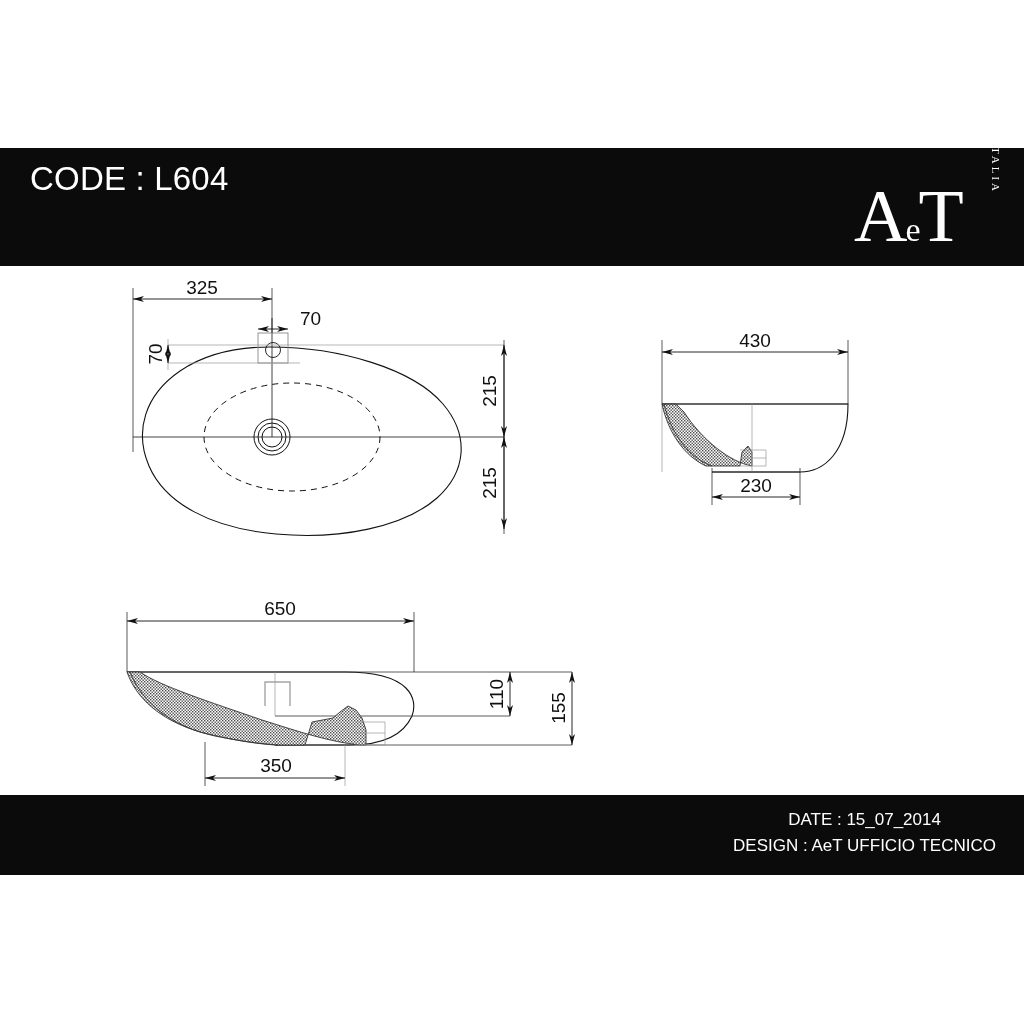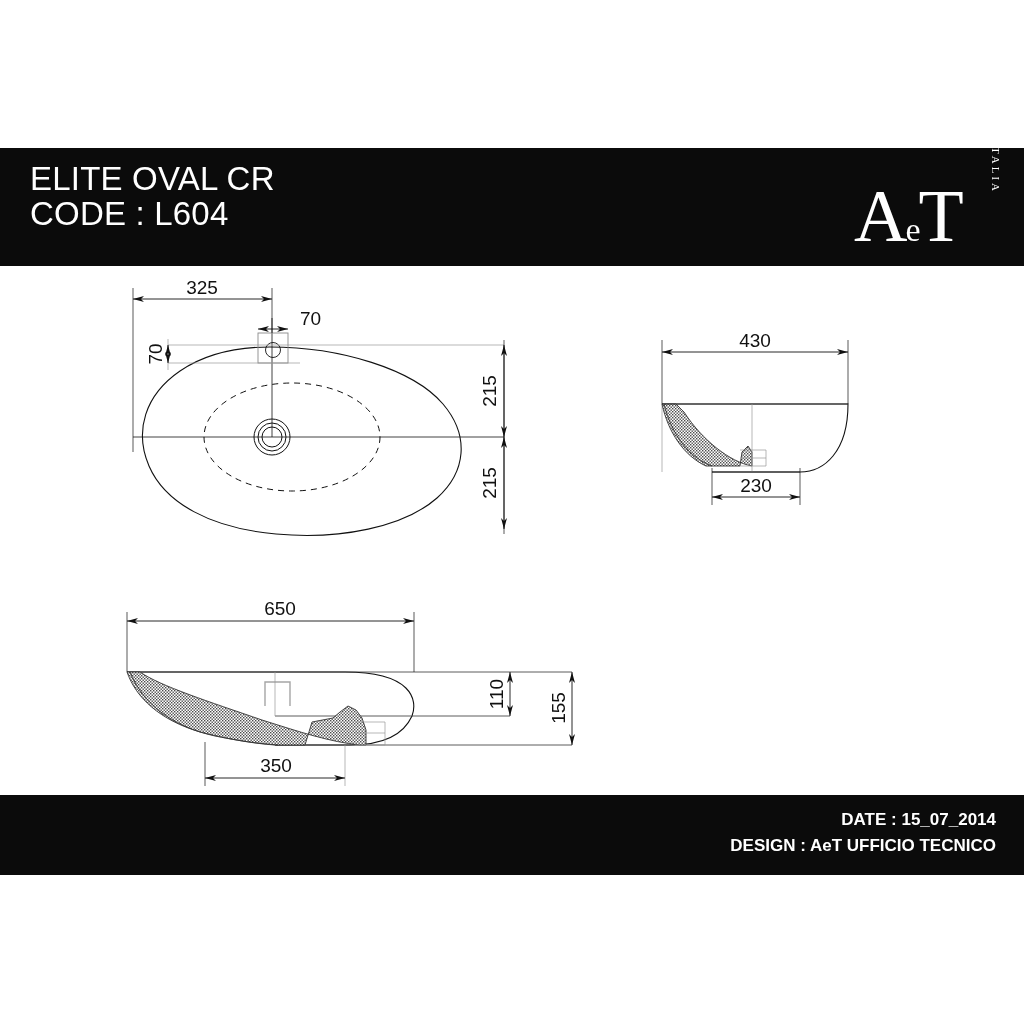--- a/index.html
+++ b/index.html
@@ -80,23 +80,22 @@
     transform: rotate(90deg);
     transform-origin: 100% 0;
     white-space: nowrap;
   }
 
   
   #footer-texts {
     position: absolute;
     right: 28px;
     top: 12px;
-    text-align: right;
+    text-align: center;
     line-height: 1.55;
-    font-weight: bold;
   }
   .footer-line {
     font-size: 17px;
     color: #ffffff;
     white-space: nowrap;
   }
 
   
   #drawing {
     position: absolute;
@@ -112,21 +111,20 @@
     fill: #111111;
   }
 </style>
 </head>
 <body>
 
 <div id="page">
 
   <div class="bar" id="header-bar">
     <div id="title-block">
-      <div class="title-line">ELITE OVAL CR</div>
       <div class="title-line">CODE : L604</div>
     </div>
 
     <div id="logo">
       <span class="aet">A<span class="small-e">e</span>T</span>
       <span class="italia">ITALIA</span>
     </div>
   </div>
 
   <svg id="drawing" viewBox="0 0 1024 1024" width="1024" height="1024">

